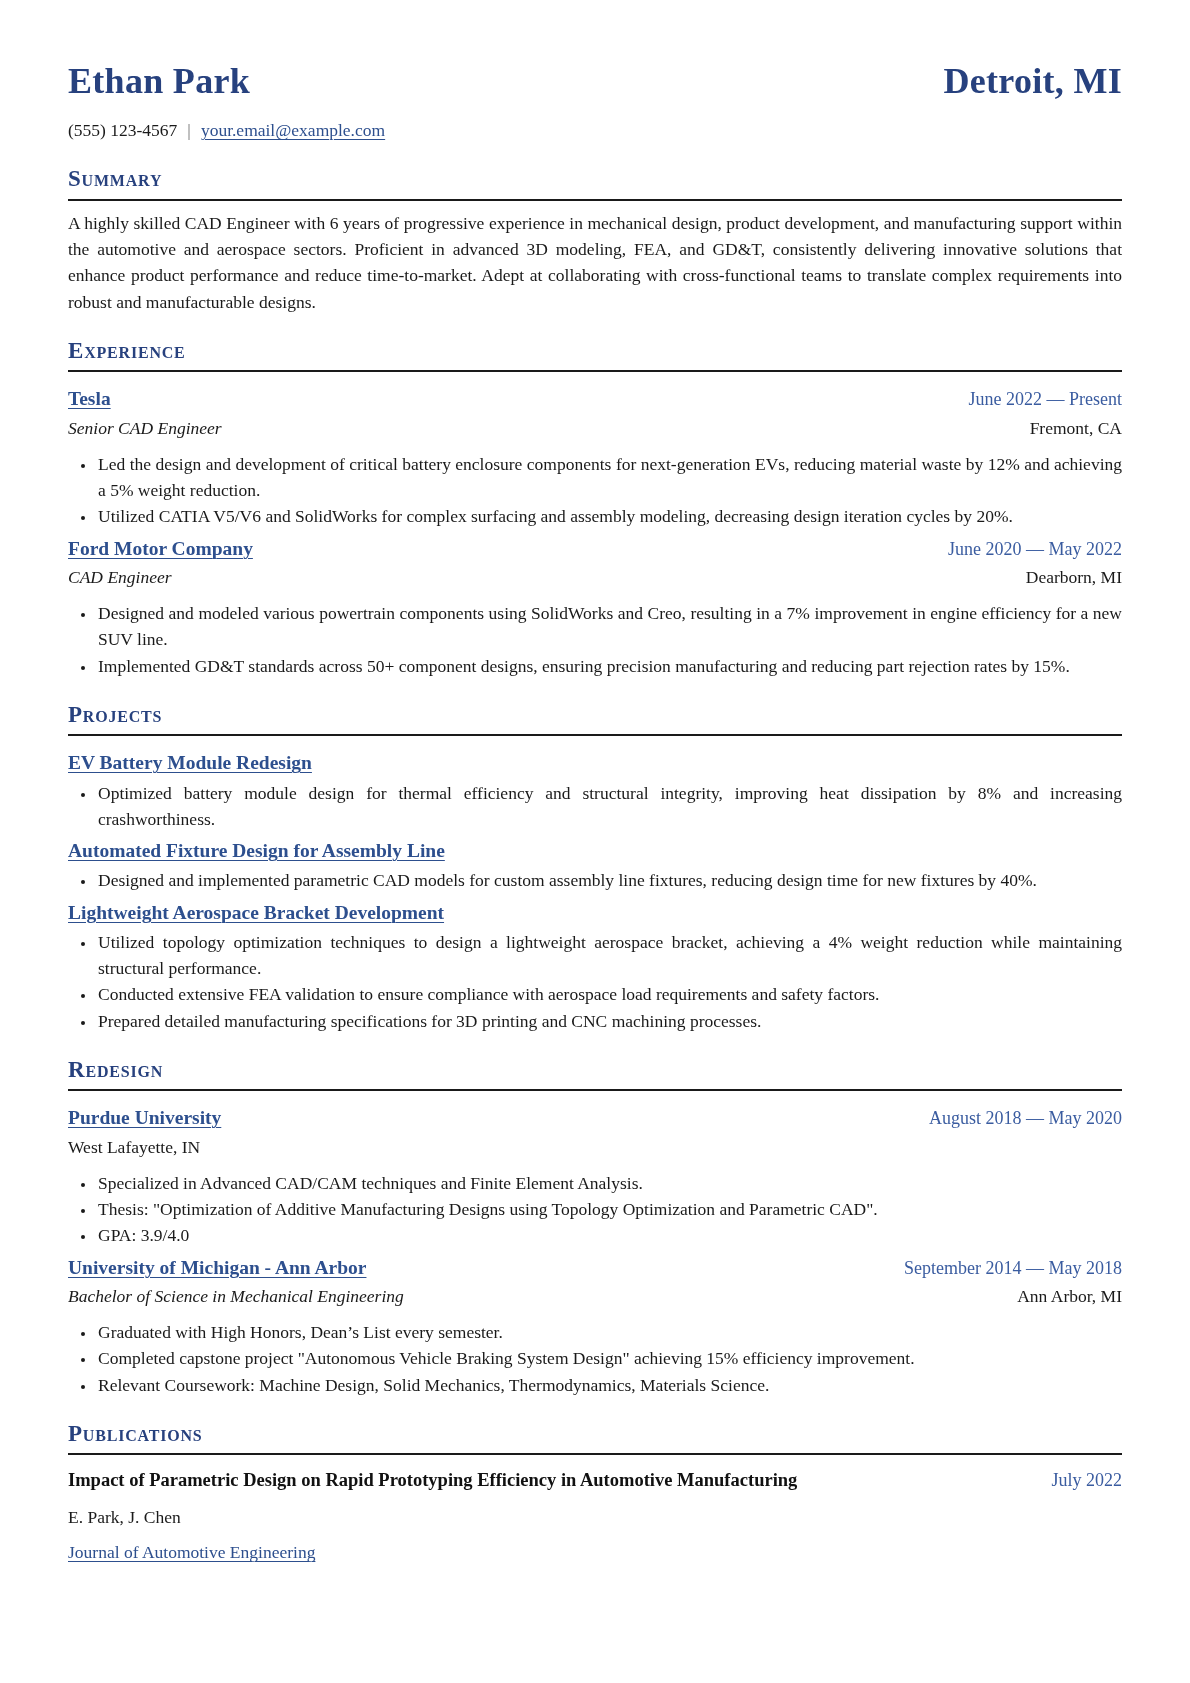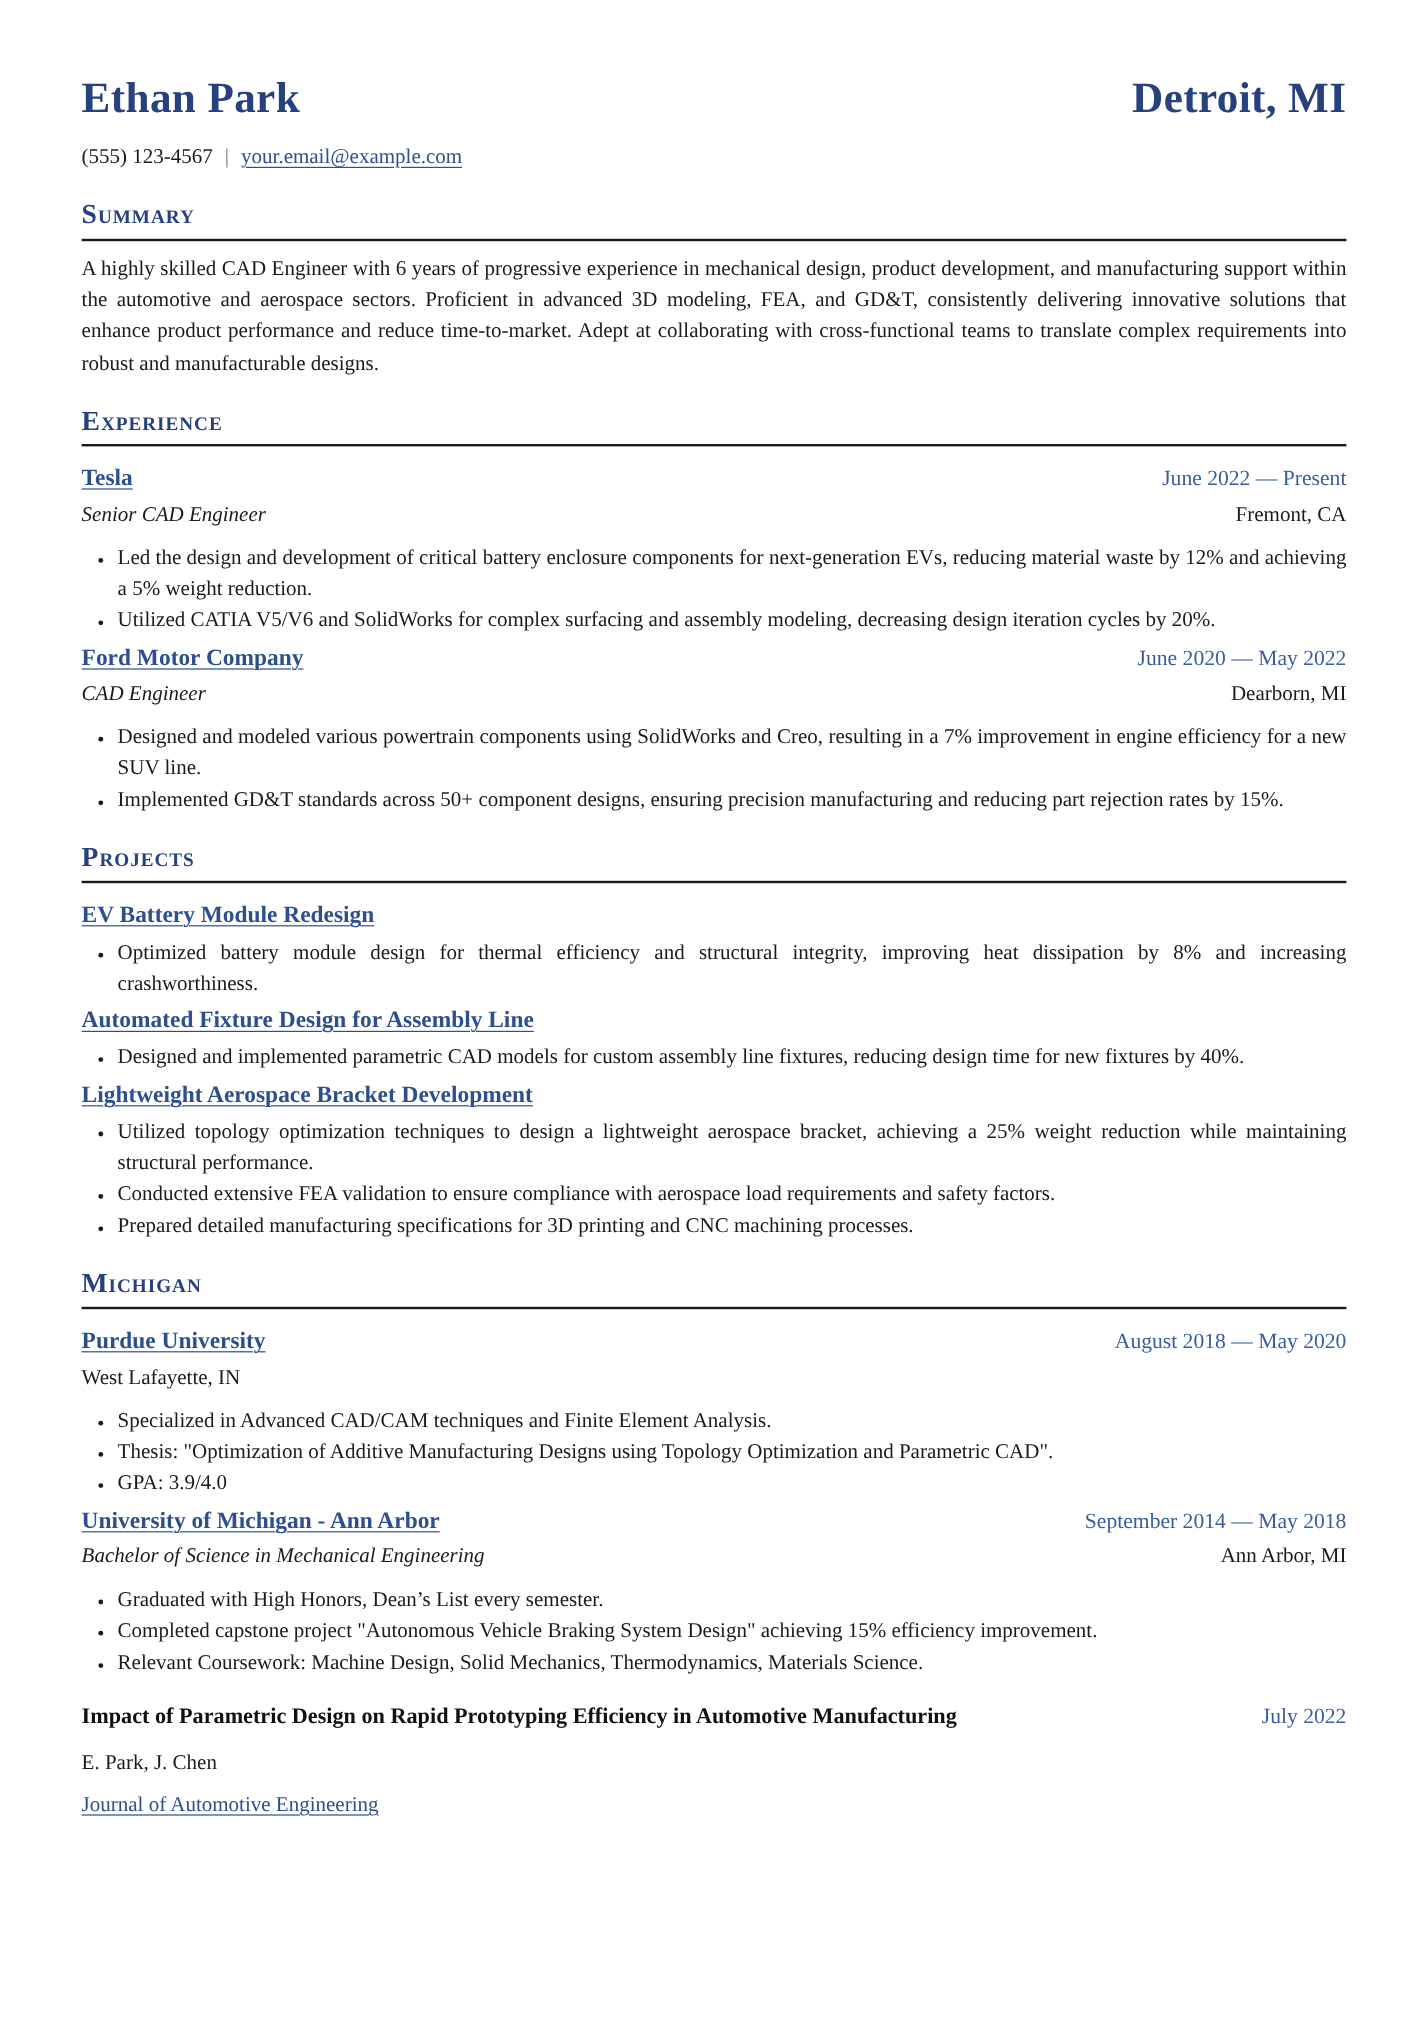--- a/index.html
+++ b/index.html
@@ -173,29 +173,29 @@
     <ul class="bullets tight">
       <li>Designed and implemented parametric CAD models for custom assembly line fixtures, reducing design time for new fixtures by 40%.</li>
     </ul>
   </div>
 
   <div class="entry">
     <div class="entry-head">
       <a class="link entry-title" href="#">Lightweight Aerospace Bracket Development</a>
     </div>
     <ul class="bullets tight">
-      <li>Utilized topology optimization techniques to design a lightweight aerospace bracket, achieving a 25% weight reduction while maintaining structural performance.</li>
+      <li>Utilized topology optimization techniques to design a lightweight aerospace bracket, achieving a 4% weight reduction while maintaining structural performance.</li>
       <li>Conducted extensive FEA validation to ensure compliance with aerospace load requirements and safety factors.</li>
       <li>Prepared detailed manufacturing specifications for 3D printing and CNC machining processes.</li>
     </ul>
   </div>
 </section>
 
 <section class="section">
-  <h2 class="section-title">Michigan</h2>
+  <h2 class="section-title">Redesign</h2>
 
   <div class="entry">
     <div class="entry-head">
       <a class="link entry-title" href="#">Purdue University</a>
       <span class="entry-dates">August 2018 — May 2020</span>
     </div>
     <div class="entry-sub">
       <span class="entry-place">West Lafayette, IN</span>
     </div>
     <ul class="bullets">
@@ -216,20 +216,21 @@
     </div>
     <ul class="bullets">
       <li>Graduated with High Honors, Dean’s List every semester.</li>
       <li>Completed capstone project "Autonomous Vehicle Braking System Design" achieving 15% efficiency improvement.</li>
       <li>Relevant Coursework: Machine Design, Solid Mechanics, Thermodynamics, Materials Science.</li>
     </ul>
   </div>
 </section>
 
 <section class="section">
+  <h2 class="section-title">Publications</h2>
 
   <div class="entry">
     <div class="pub-head">
       <span class="pub-title">Impact of Parametric Design on Rapid Prototyping Efficiency in Automotive Manufacturing</span>
       <span class="pub-date">July 2022</span>
     </div>
     <div class="pub-authors">E. Park, J. Chen</div>
     <div class="pub-journal">
       <a class="link" href="#">Journal of Automotive Engineering</a>
     </div>

